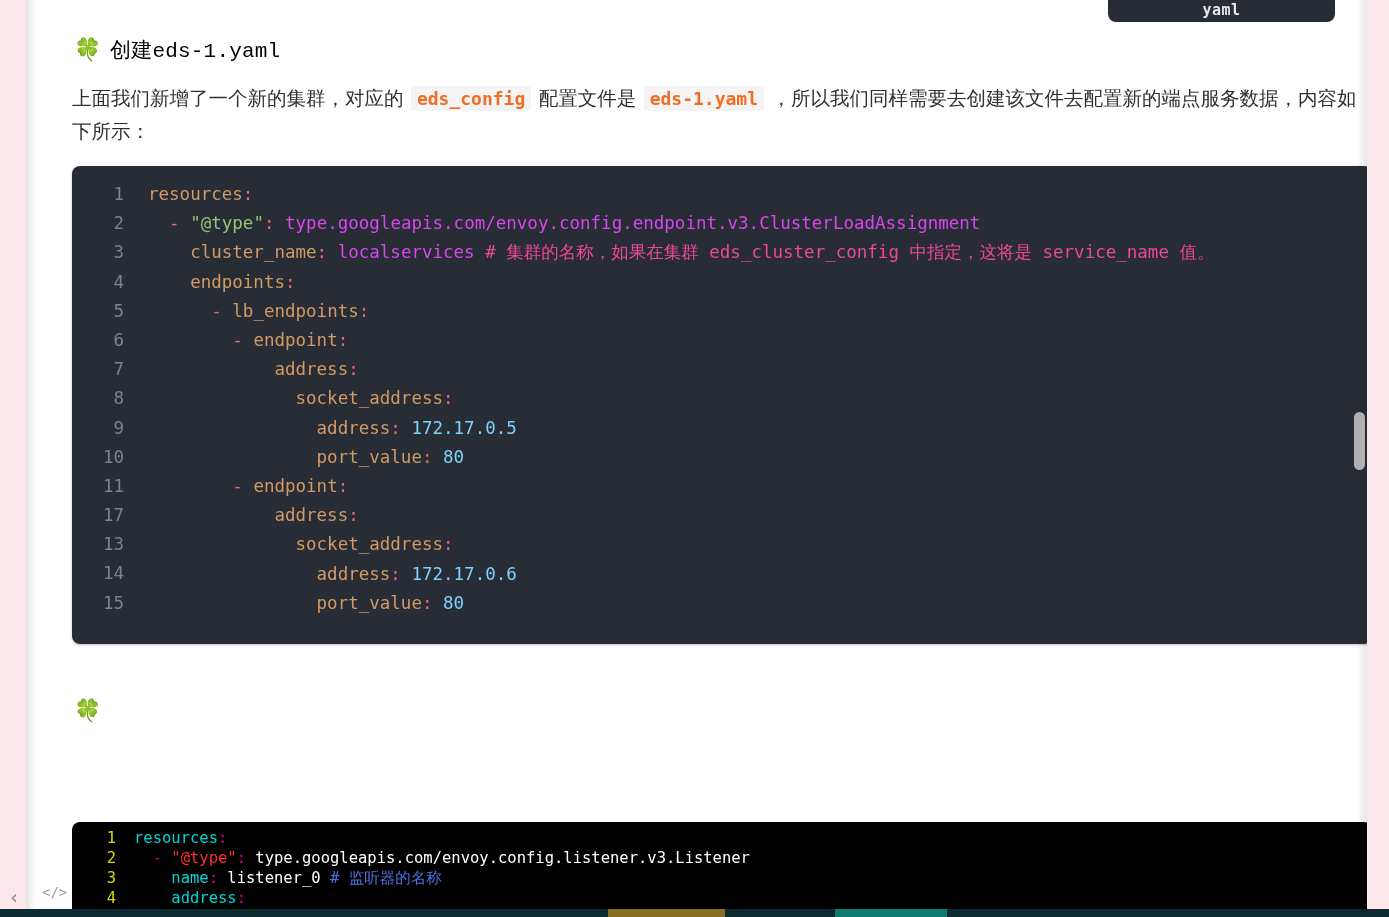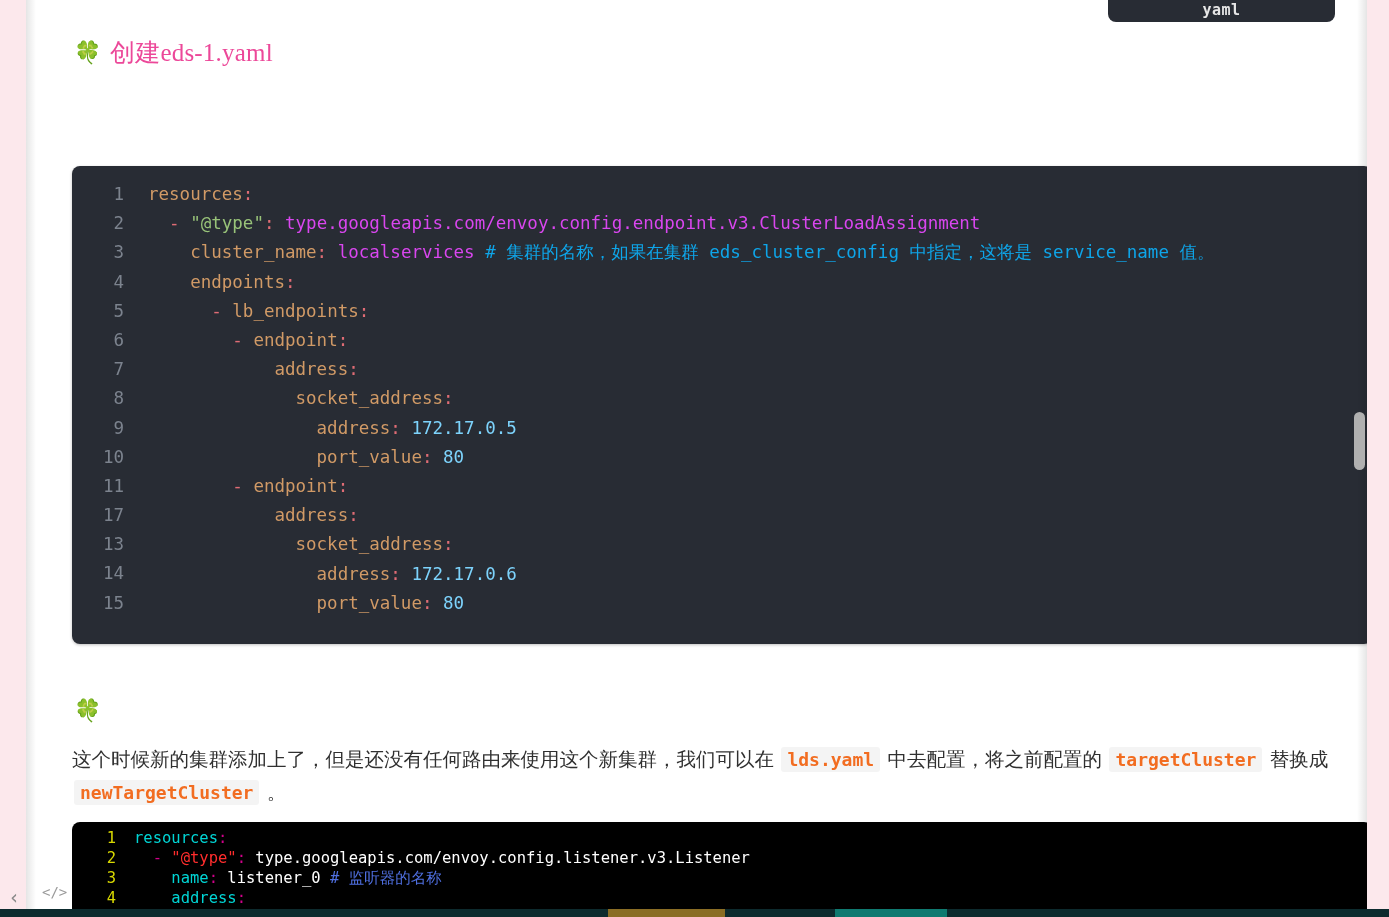--- a/index.html
+++ b/index.html
@@ -100,24 +100,24 @@
   .clover {
     display: inline-block;
     width: 26px; height: 26px;
     font-size: 22px;
     line-height: 26px;
     font-family: "DejaVu Sans", sans-serif;
     text-align: center;
     color: #19a319;
   }
   .h-title {
-    font-size: 25px;
+    font-size: 21px;
     font-weight: 400;
-    color: #ec4899;
-    font-family: Liberation Serif, serif;
+    color: #000000;
+    font-family: Liberation Mono, monospace;
     letter-spacing: 0.2px;
   }
 
   
   .para {
     position: absolute;
     left: 36px;
     width: 1300px;
     font-size: 19.5px;
     line-height: 33px;
@@ -174,21 +174,21 @@
     word-break: break-word;
     color: #abb2bf;
   }
   .code-lines div { min-height: 29.2px; }
 
   .k  { color: #d19a66; }          
   .p  { color: #e06c75; }          
   .s  { color: #98c379; }          
   .v  { color: #d946ef; }          
   .n  { color: #7dd3fc; }          
-  .c  { color: #0ea5e9; }          
+  .c  { color: #ec4899; }          
 
   
   .codeblock.bottom {
     top: 822px;
     height: 95px;
     background: #000000;
     border-radius: 8px 8px 0 0;
     box-shadow: none;
   }
   .codeblock.bottom .code-inner {
@@ -272,20 +272,23 @@
 
   <div id="doc">
 
     <div class="lang-badge">yaml</div>
 
     <div class="h-row h-eds">
       <span class="clover">🍀</span>
       <span class="h-title">创建eds-1.yaml</span>
     </div>
 
+    <div class="para para-1">
+      <span>上面我们新增了一个新的集群，对应的 </span><code class="inline">eds_config</code><span> 配置文件是 </span><code class="inline">eds-1.yaml</code><span> ，所以我们同样需要去创建该文件去配置新的端点服务数据，内容如下所示：</span>
+    </div>
 
     <div class="codeblock top">
       <div class="code-inner">
         <div class="gutter-nums">
             <div>1</div>
             <div>2</div>
             <div>3</div>
             <div>4</div>
             <div>5</div>
             <div>6</div>
@@ -301,23 +304,20 @@
           </div>
         <div class="code-lines"><div><span class="k">resources</span><span class="p">:</span></div><div><span class="v">  </span><span class="p">-</span><span class="v"> </span><span class="s">"@type"</span><span class="p">:</span><span class="v"> type.googleapis.com/envoy.config.endpoint.v3.ClusterLoadAssignment</span></div><div><span class="v">    </span><span class="k">cluster_name</span><span class="p">:</span><span class="v"> localservices </span><span class="c"># 集群的名称，如果在集群 eds_cluster_config 中指定，这将是 service_name 值。</span></div><div><span class="v">    </span><span class="k">endpoints</span><span class="p">:</span></div><div><span class="v">      </span><span class="p">-</span><span class="v"> </span><span class="k">lb_endpoints</span><span class="p">:</span></div><div><span class="v">        </span><span class="p">-</span><span class="v"> </span><span class="k">endpoint</span><span class="p">:</span></div><div><span class="v">            </span><span class="k">address</span><span class="p">:</span></div><div><span class="v">              </span><span class="k">socket_address</span><span class="p">:</span></div><div><span class="v">                </span><span class="k">address</span><span class="p">:</span><span class="n"> 172.17.0.5</span></div><div><span class="v">                </span><span class="k">port_value</span><span class="p">:</span><span class="n"> 80</span></div><div><span class="v">        </span><span class="p">-</span><span class="v"> </span><span class="k">endpoint</span><span class="p">:</span></div><div><span class="v">            </span><span class="k">address</span><span class="p">:</span></div><div><span class="v">              </span><span class="k">socket_address</span><span class="p">:</span></div><div><span class="v">                </span><span class="k">address</span><span class="p">:</span><span class="n"> 172.17.0.6</span></div><div><span class="v">                </span><span class="k">port_value</span><span class="p">:</span><span class="n"> 80</span></div></div>
       </div>
     </div>
 
     <div class="h-row h-bare">
       <span class="clover">🍀</span>
       <span class="h-title"></span>
     </div>
 
-    <div class="para para-2">
-      <span>这个时候新的集群添加上了，但是还没有任何路由来使用这个新集群，我们可以在 </span><code class="inline">lds.yaml</code><span> 中去配置，将之前配置的 </span><code class="inline">targetCluster</code><span> 替换成 </span><code class="inline">newTargetCluster</code><span> 。</span>
-    </div>
 
     <div class="codeblock bottom">
       <div class="code-inner">
         <div class="gutter-nums">
             <div>1</div>
             <div>2</div>
             <div>3</div>
             <div>4</div>
             <div>5</div>
           </div>

